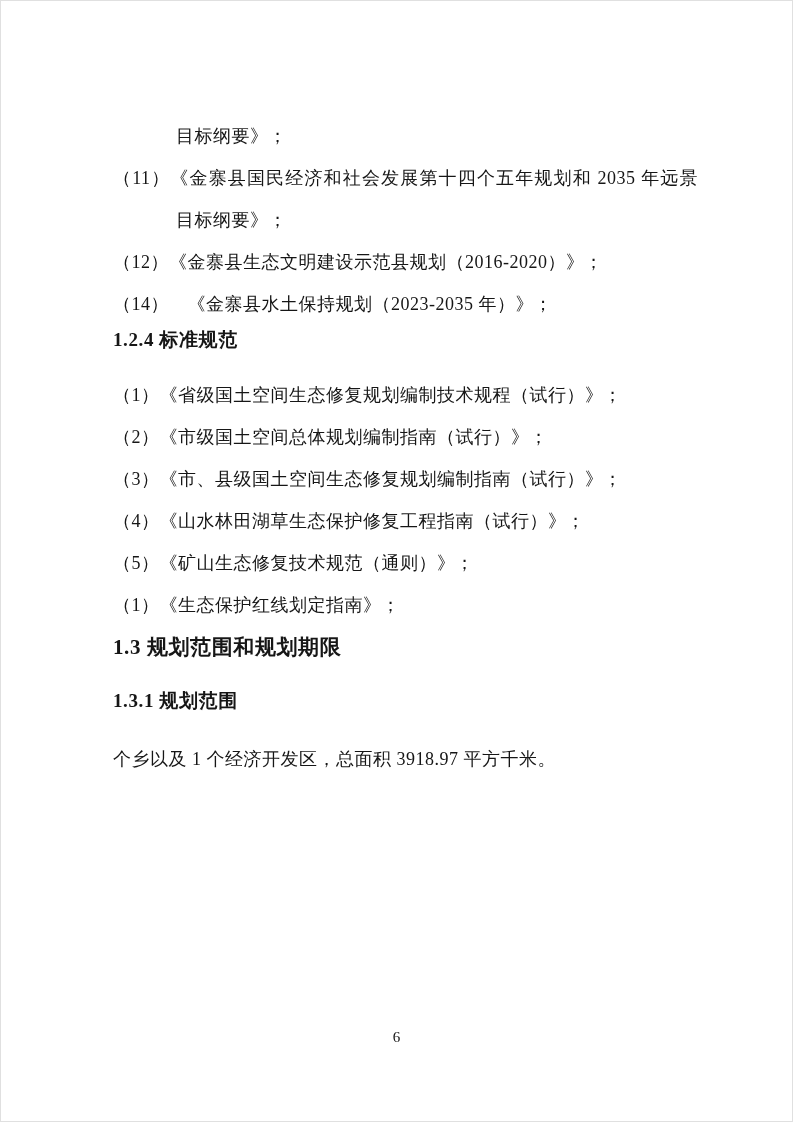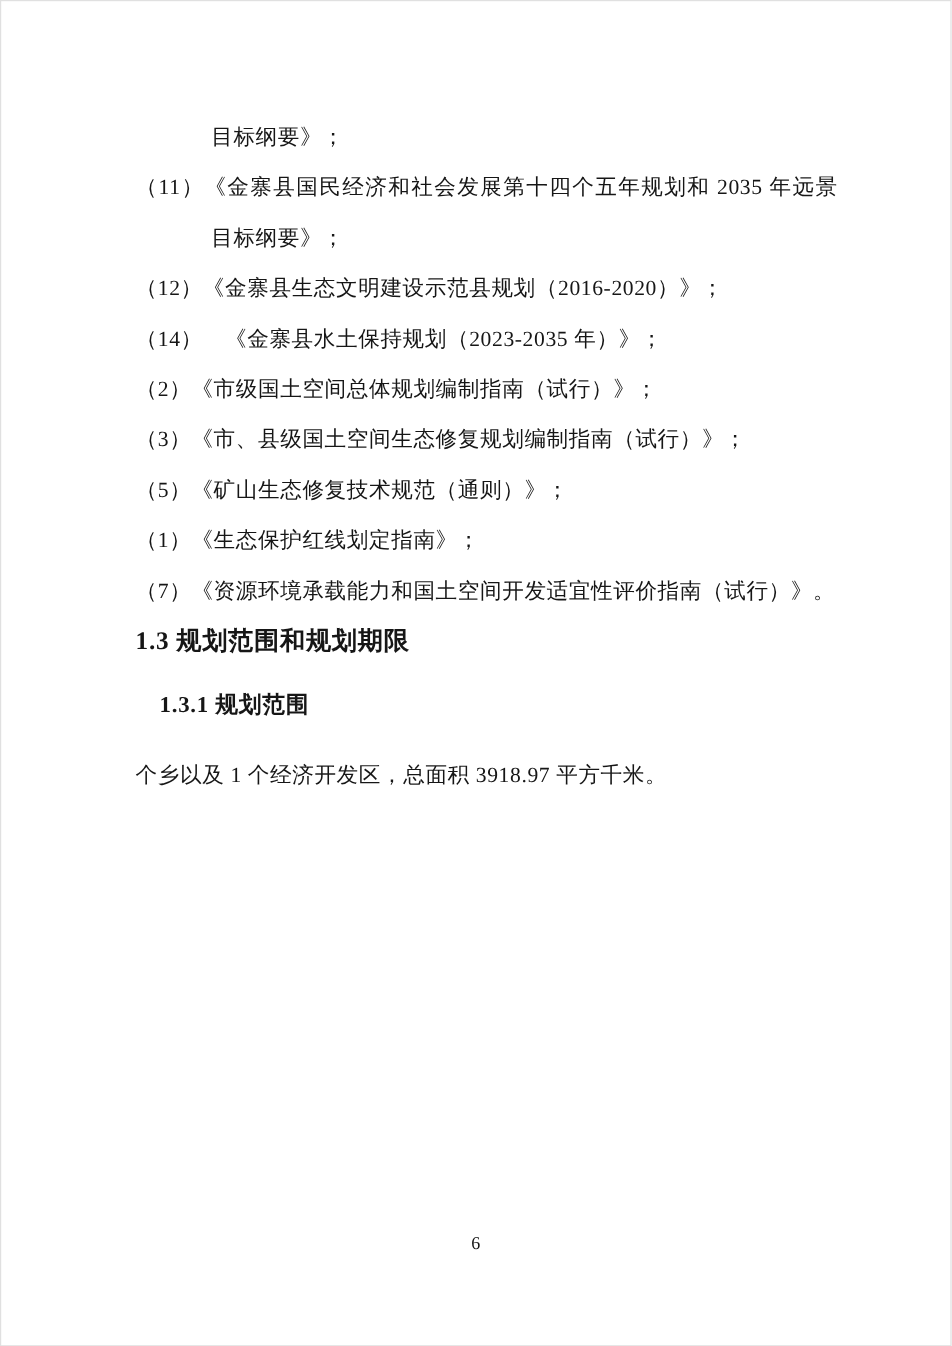--- a/index.html
+++ b/index.html
@@ -15,21 +15,21 @@
     background: #ffffff;
     font-family: "Liberation Serif", "DejaVu Serif", serif;
     color: #161616;
     overflow: hidden;
     box-sizing: border-box;
     border: 1px solid #e0e0e0;
   }
   .content {
     position: absolute;
     left: 112px;
-    top: 92px;
+    top: 114px;
     width: 585px;
   }
   .line {
     font-size: 18px;
     line-height: 42px;
     height: 42px;
     letter-spacing: 0.5px;
     white-space: nowrap;
   }
   .indent {
@@ -53,21 +53,20 @@
     margin-bottom: 13px;
   }
   .h-sec {
     font-weight: bold;
     font-size: 21px;
     letter-spacing: 0.6px;
     margin-bottom: 12px;
   }
   .h-131 {
     margin-bottom: 16px;
-    margin-left: 20px;
   }
   .page-num {
     position: absolute;
     top: 1026px;
     left: 0;
     width: 100%;
     text-align: center;
     font-size: 15px;
     line-height: 20px;
     color: #161616;
@@ -84,32 +83,34 @@
 
     <div class="line stretch">（11）《金寨县国民经济和社会发展第十四个五年规划和 2035 年远景</div>
 
     <div class="line indent">目标纲要》；</div>
 
     <div class="line">（12）《金寨县生态文明建设示范县规划（2016-2020）》；</div>
 
 
     <div class="line">（14）　《金寨县水土保持规划（2023-2035 年）》；</div>
 
+    <div class="line h-sub h-124">1.2.4 标准规范</div>
 
+    <div class="line">（1）《省级国土空间生态修复规划编制技术规程（试行）》；</div>
 
     <div class="line">（2）《市级国土空间总体规划编制指南（试行）》；</div>
 
     <div class="line">（3）《市、县级国土空间生态修复规划编制指南（试行）》；</div>
 
+    <div class="line">（4）《山水林田湖草生态保护修复工程指南（试行）》；</div>
 
     <div class="line">（5）《矿山生态修复技术规范（通则）》；</div>
 
     <div class="line">（1）《生态保护红线划定指南》；</div>
 
-    <div class="line">（7）《资源环境承载能力和国土空间开发适宜性评价指南（试行）》。</div>
 
     <div class="line h-sec">1.3 规划范围和规划期限</div>
 
     <div class="line h-sub h-131">1.3.1 规划范围</div>
 
 
     <div class="line">个乡以及 1 个经济开发区，总面积 3918.97 平方千米。</div>
 
   </div>
 

